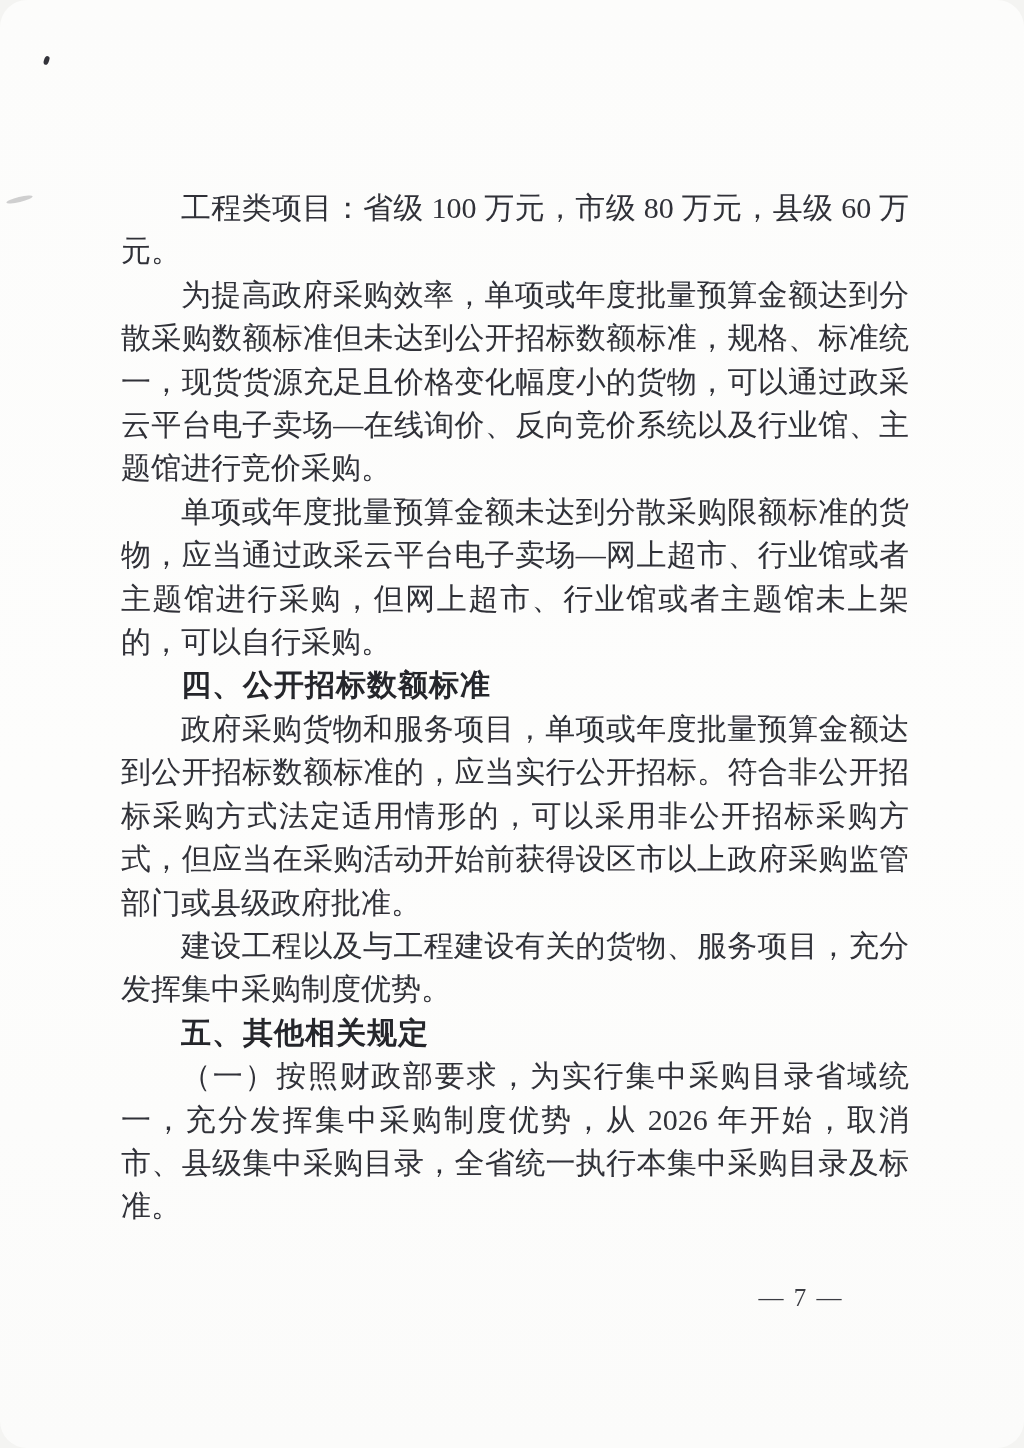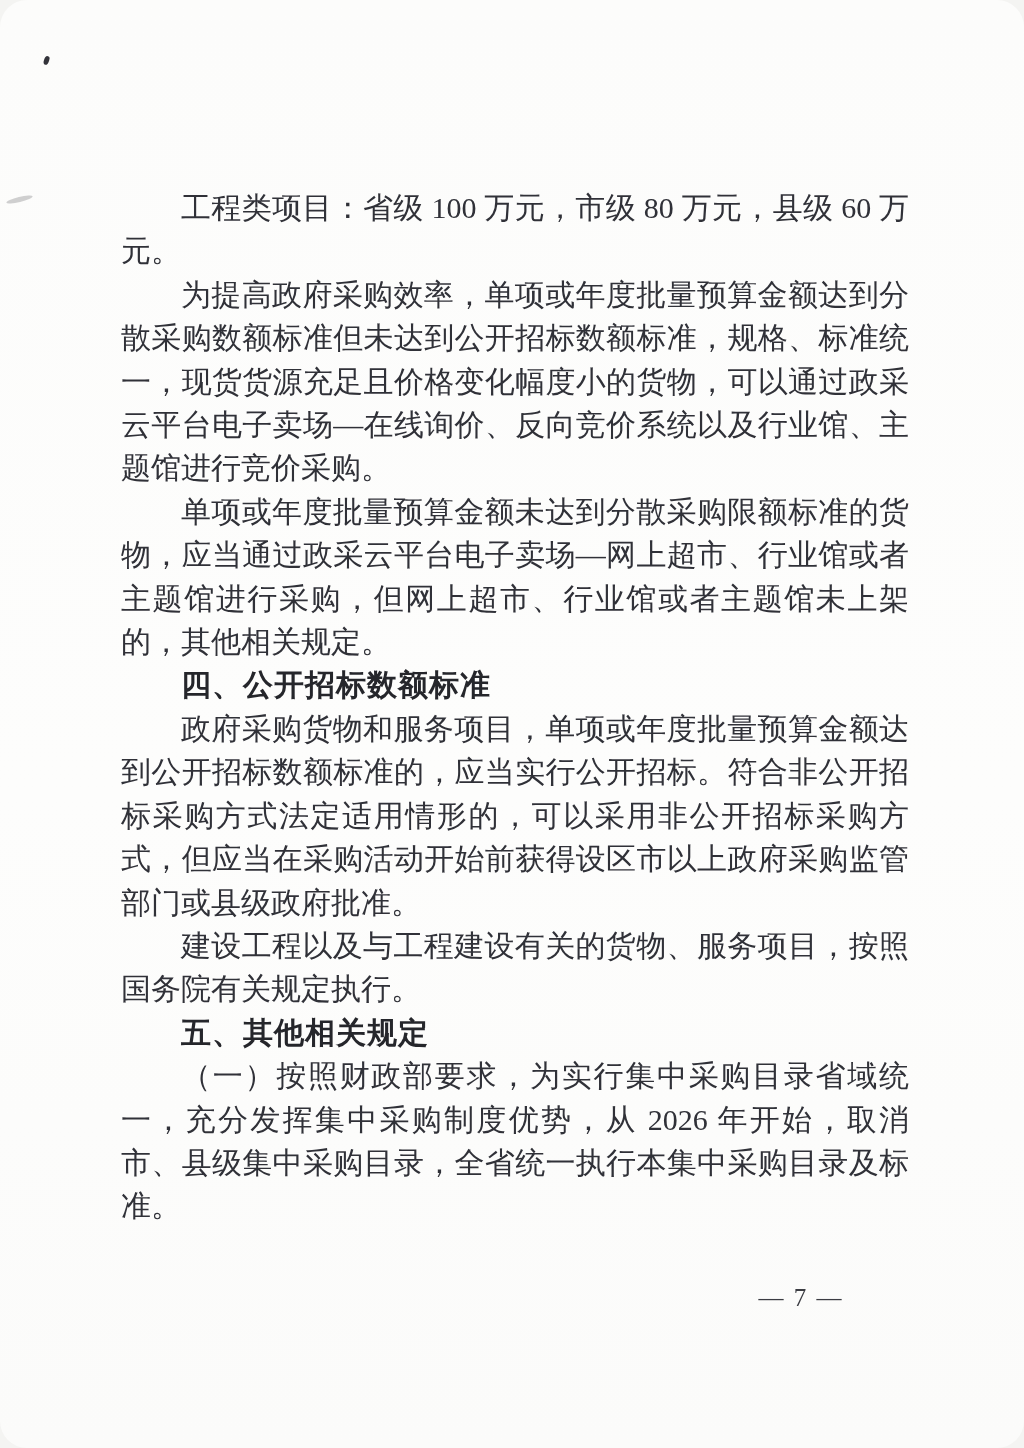--- a/index.html
+++ b/index.html
@@ -74,23 +74,23 @@
 <body>
 
 <div class="page">
 
   <span class="speck-1"></span>
   <span class="speck-2"></span>
 
   <div class="content">
     <p class="para">工程类项目：省级 100 万元，市级 80 万元，县级 60 万元。</p>
     <p class="para">为提高政府采购效率，单项或年度批量预算金额达到分散采购数额标准但未达到公开招标数额标准，规格、标准统一，现货货源充足且价格变化幅度小的货物，可以通过政采云平台电子卖场—在线询价、反向竞价系统以及行业馆、主题馆进行竞价采购。</p>
-    <p class="para">单项或年度批量预算金额未达到分散采购限额标准的货物，应当通过政采云平台电子卖场—网上超市、行业馆或者主题馆进行采购，但网上超市、行业馆或者主题馆未上架的，其他相关规定。</p>
+    <p class="para">单项或年度批量预算金额未达到分散采购限额标准的货物，应当通过政采云平台电子卖场—网上超市、行业馆或者主题馆进行采购，但网上超市、行业馆或者主题馆未上架的，可以自行采购。</p>
     <p class="heading">四、公开招标数额标准</p>
     <p class="para">政府采购货物和服务项目，单项或年度批量预算金额达到公开招标数额标准的，应当实行公开招标。符合非公开招标采购方式法定适用情形的，可以采用非公开招标采购方式，但应当在采购活动开始前获得设区市以上政府采购监管部门或县级政府批准。</p>
-    <p class="para">建设工程以及与工程建设有关的货物、服务项目，按照国务院有关规定执行。</p>
+    <p class="para">建设工程以及与工程建设有关的货物、服务项目，充分发挥集中采购制度优势。</p>
     <p class="heading">五、其他相关规定</p>
     <p class="para">（一）按照财政部要求，为实行集中采购目录省域统一，充分发挥集中采购制度优势，从 2026 年开始，取消市、县级集中采购目录，全省统一执行本集中采购目录及标准。</p>
   </div>
 
   <div class="page-number">— 7 —</div>
 
 </div>
 
 </body></html>

